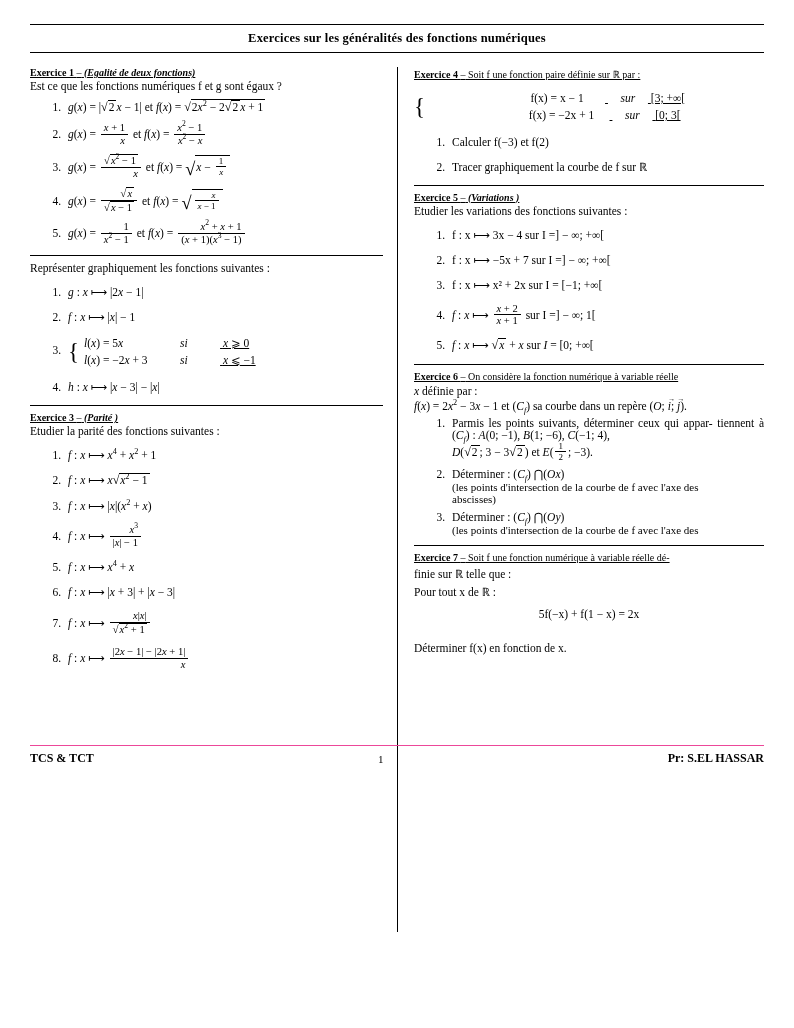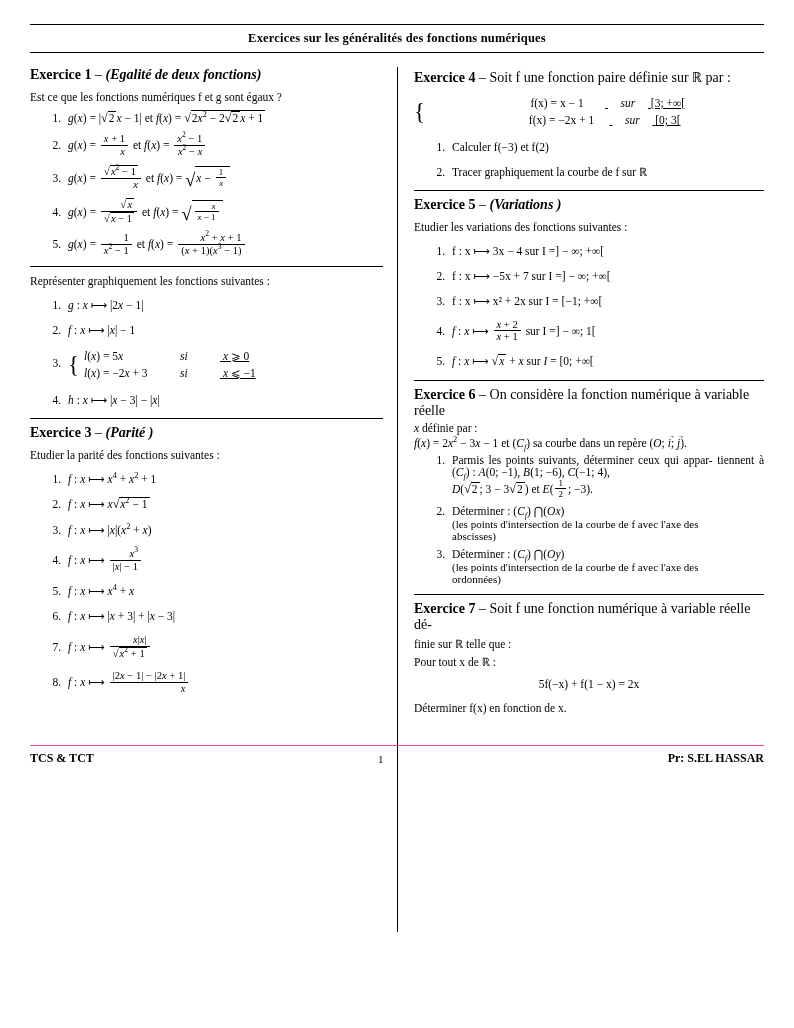--- a/index.html
+++ b/index.html
@@ -34,26 +34,27 @@
   }
   .col {
     box-sizing:border-box;
   }
   .col-left { width:50%; padding-right:14px; }
   .col-right { width:50%; padding-left:16px; border-left:1px solid #000; }
 
   .ex-block { margin-bottom:4px; }
   .ex-rule { border-top:1px solid #000; margin:9px 0 6px 0; }
   .ex-title {
-    font-size:14px;
+    font-size:10px;
     margin-bottom:2px;
+    text-decoration:underline;
   }
   .ex-title b { font-weight:bold; }
   .ex-title .ital { font-style:italic; font-weight:bold; }
-  .ex-intro { font-size:11.5px; margin:8px 0 3px 0; }
+  .ex-intro { font-size:11.5px; margin:0 0 3px 0; }
 
   ol.items {
     margin:3px 0 3px 0;
     padding-left:34px;
     font-size:11.5px;
   }
   ol.items > li { margin:7px 0; padding-left:4px; }
   ol.items.tight > li { margin:5px 0; }
   ol.items.loose > li { margin:11px 0; }
 
@@ -93,21 +94,21 @@
     line-height:0.85;
     font-family:"Liberation Serif", serif;
     margin-right:5px;
     font-weight:300;
   }
   .cases .rows { display:inline-block; font-size:1em; }
   .cases .rows .row { white-space:nowrap; line-height:1.5;text-decoration:underline; }
   .cases .rows .row .c1 { display:inline-block; min-width:96px; }
   .cases .rows .row .c2 { display:inline-block; min-width:40px; font-style:italic;}
 
-  .centered-eq { text-align:center; margin:9px 0 12px 0; font-size:11.5px; }
+  .centered-eq { text-align:center; margin:9px 0 22px 0; font-size:11.5px; }
 
   .para { font-size:11.5px; margin:3px 0; }
 
   .sub-note { font-size:11px; }
 
   
   .footer {
     position:absolute;
     left:30px; right:30px;
     bottom:26px;
@@ -331,21 +332,20 @@
             </div>
           </li>
           <li>
             <div>Déterminer : (<span class="math">C<sub>f</sub></span>) ⋂(<span class="math">Ox</span>)</div>
             <div class="sub-note">(les points d'intersection de la courbe de f avec l'axe des</div>
             <div class="sub-note">abscisses)</div>
           </li>
           <li>
             <div>Déterminer : (<span class="math">C<sub>f</sub></span>) ⋂(<span class="math">Oy</span>)</div>
             <div class="sub-note">(les points d'intersection de la courbe de f avec l'axe des</div>
-            <div class="sub-note">ordonnées)</div>
           </li>
         </ol>
       </div>
 
       <div class="ex-rule"></div>
 
       <div class="ex-block">
         <div class="ex-title">
           <b>Exercice 7</b>
           <span>–</span>

